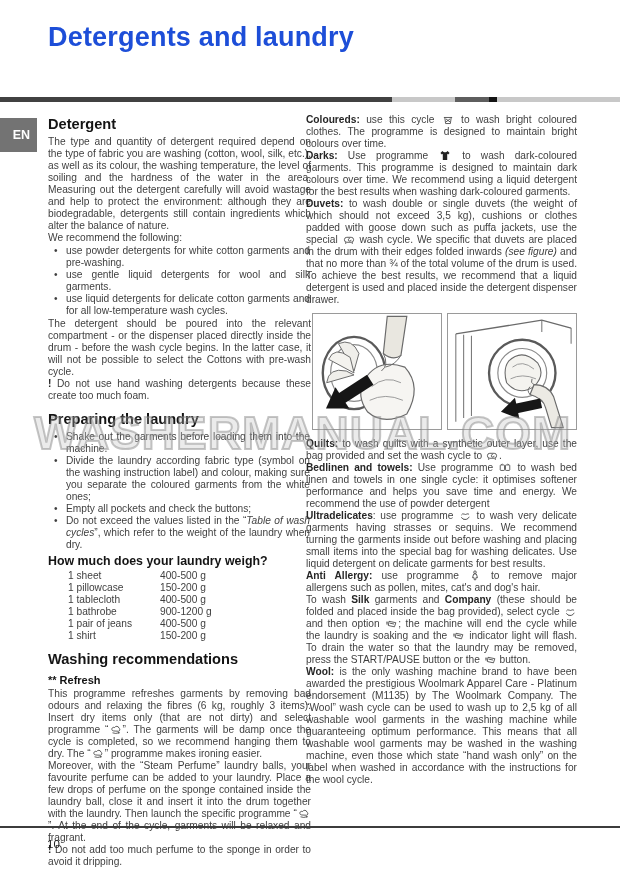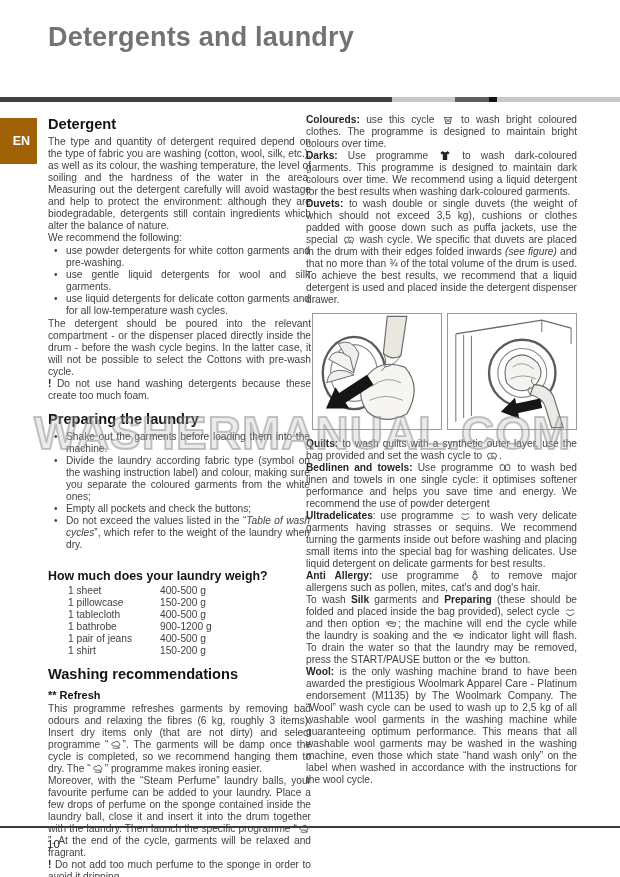--- a/index.html
+++ b/index.html
@@ -1,42 +1,42 @@
 <!DOCTYPE html>
 <html><head>
 <meta charset="utf-8">
 <style>
   html,body{margin:0;padding:0;background:#ffffff;}
   body{width:620px;height:877px;position:relative;overflow:hidden;
        font-family:"Liberation Sans", sans-serif;color:#3f3f3f;}
   .page{position:absolute;inset:0;background:#fff;}
 
   .doc-title{position:absolute;left:48px;top:22px;font-size:27px;font-weight:bold;
-             color:#737373;letter-spacing:.2px;}
+             color:#1d4ed8;letter-spacing:.2px;}
   .top-rule{position:absolute;left:0;top:97px;width:620px;height:5px;
             background:linear-gradient(to right,
               #414141 0,#414141 63.2%,
               #c8c8c8 63.2%,#c8c8c8 73.4%,
               #5e5e5e 73.4%,#5e5e5e 78.9%,
               #141414 78.9%,#141414 80.2%,
               #c8c8c8 80.2%,#c8c8c8 100%);}
-  .en-badge{position:absolute;left:0;top:118px;width:37px;height:46px;background:#a16207;
+  .en-badge{position:absolute;left:0;top:118px;width:37px;height:34px;background:#737373;
             color:#fff;font-weight:bold;font-size:12.5px;display:flex;align-items:center;
             justify-content:flex-end;padding-right:7px;box-sizing:border-box;}
 
   .col{position:absolute;top:114px;font-size:10.2px;line-height:12px;
        text-align:justify;color:#3f3f3f;}
   .col-left{left:48px;width:263px;}
   .col-right{left:306px;width:271px;}
 
   .h1{font-size:14.6px;line-height:17px;font-weight:bold;color:#141414;
       margin:9px 0 3px;text-align:left;}
   .col .h1:first-child{margin-top:2px;}
   .h2{font-size:12.4px;line-height:14px;font-weight:bold;color:#141414;
-      margin:18px 0 2px;text-align:left;}
+      margin:3px 0 2px;text-align:left;}
   .h3{font-size:11px;line-height:13px;font-weight:bold;color:#141414;
       margin:6px 0 1px;text-align:left;}
   p.para{margin:0;}
   .b{font-weight:bold;color:#262626;}
   .i{font-style:italic;}
 
   ul.bullets{margin:1px;padding:0;list-style:none;}
   ul.bullets li{padding-left:17px;position:relative;}
   ul.bullets li::before{content:"\2022";position:absolute;left:5px;top:0;}
 
@@ -189,21 +189,21 @@
           </svg></span><span> to wash bed linen and towels in one single cycle: it optimises softener performance and helps you save time and energy. We recommend the use of powder detergent</span></p>
       <p class="para"><span class="b">Ultradelicates</span><span>: use programme </span><span class="inline-icon"><svg viewBox="0 0 12 12" fill="none" stroke="#3f3f3f" stroke-width="0.9" xmlns="http://www.w3.org/2000/svg">
             <path d="M2 5.6 Q3.2 3.4 5.2 4.5 Q6.6 5.3 8 4.4 Q9.4 3.6 10.4 4.8"></path>
             <path d="M1.8 8 Q4.2 11 7.2 10.3 Q9.8 9.6 10.6 7.4"></path>
             <path d="M4 9.4 L4.4 10.2 M6 10 L6.2 10.7"></path>
           </svg></span><span> to wash very delicate garments having strasses or sequins. We recommend turning the garments inside out before washing and placing small items into the special bag for washing delicates. Use liquid detergent on delicate garments for best results.</span></p>
       <p class="para"><span class="b">Anti Allergy:</span><span> use programme </span><span class="inline-icon"><svg viewBox="0 0 12 12" fill="none" stroke="#3f3f3f" stroke-width="0.9" xmlns="http://www.w3.org/2000/svg">
             <circle cx="6" cy="2.4" r="1.4"></circle>
             <path d="M4.5 4.4 H7.5 L8.7 8.4 H7 L6.8 10.7 H5.2 L5 8.4 H3.3 Z"></path>
           </svg></span><span> to remove major allergens such as pollen, mites, cat's and dog's hair.</span></p>
-      <p class="para"><span>To wash </span><span class="b">Silk</span><span> garments and </span><span class="b">Preparing</span><span> (these should be folded and placed inside the bag provided), select cycle </span><span class="inline-icon"><svg viewBox="0 0 12 12" fill="none" stroke="#3f3f3f" stroke-width="0.9" xmlns="http://www.w3.org/2000/svg">
+      <p class="para"><span>To wash </span><span class="b">Silk</span><span> garments and </span><span class="b">Company</span><span> (these should be folded and placed inside the bag provided), select cycle </span><span class="inline-icon"><svg viewBox="0 0 12 12" fill="none" stroke="#3f3f3f" stroke-width="0.9" xmlns="http://www.w3.org/2000/svg">
             <path d="M2 5.6 Q3.2 3.4 5.2 4.5 Q6.6 5.3 8 4.4 Q9.4 3.6 10.4 4.8"></path>
             <path d="M1.8 8 Q4.2 11 7.2 10.3 Q9.8 9.6 10.6 7.4"></path>
             <path d="M4 9.4 L4.4 10.2 M6 10 L6.2 10.7"></path>
           </svg></span><span> and then option </span><span class="inline-icon"><svg viewBox="0 0 12 12" fill="none" stroke="#3f3f3f" stroke-width="0.9" xmlns="http://www.w3.org/2000/svg">
             <path d="M0.6 4.6 H2.8 M0.6 6.4 H2.8"></path>
             <path d="M3.8 3.6 L11.3 5.1 L9.8 9.6 L3.1 8.2 Z"></path>
             <path d="M4.6 5.6 L9.4 6.6"></path>
           </svg></span><span>; the machine will end the cycle while the laundry is soaking and the </span><span class="inline-icon"><svg viewBox="0 0 12 12" fill="none" stroke="#3f3f3f" stroke-width="0.9" xmlns="http://www.w3.org/2000/svg">
             <path d="M0.6 4.6 H2.8 M0.6 6.4 H2.8"></path>
             <path d="M3.8 3.6 L11.3 5.1 L9.8 9.6 L3.1 8.2 Z"></path>

